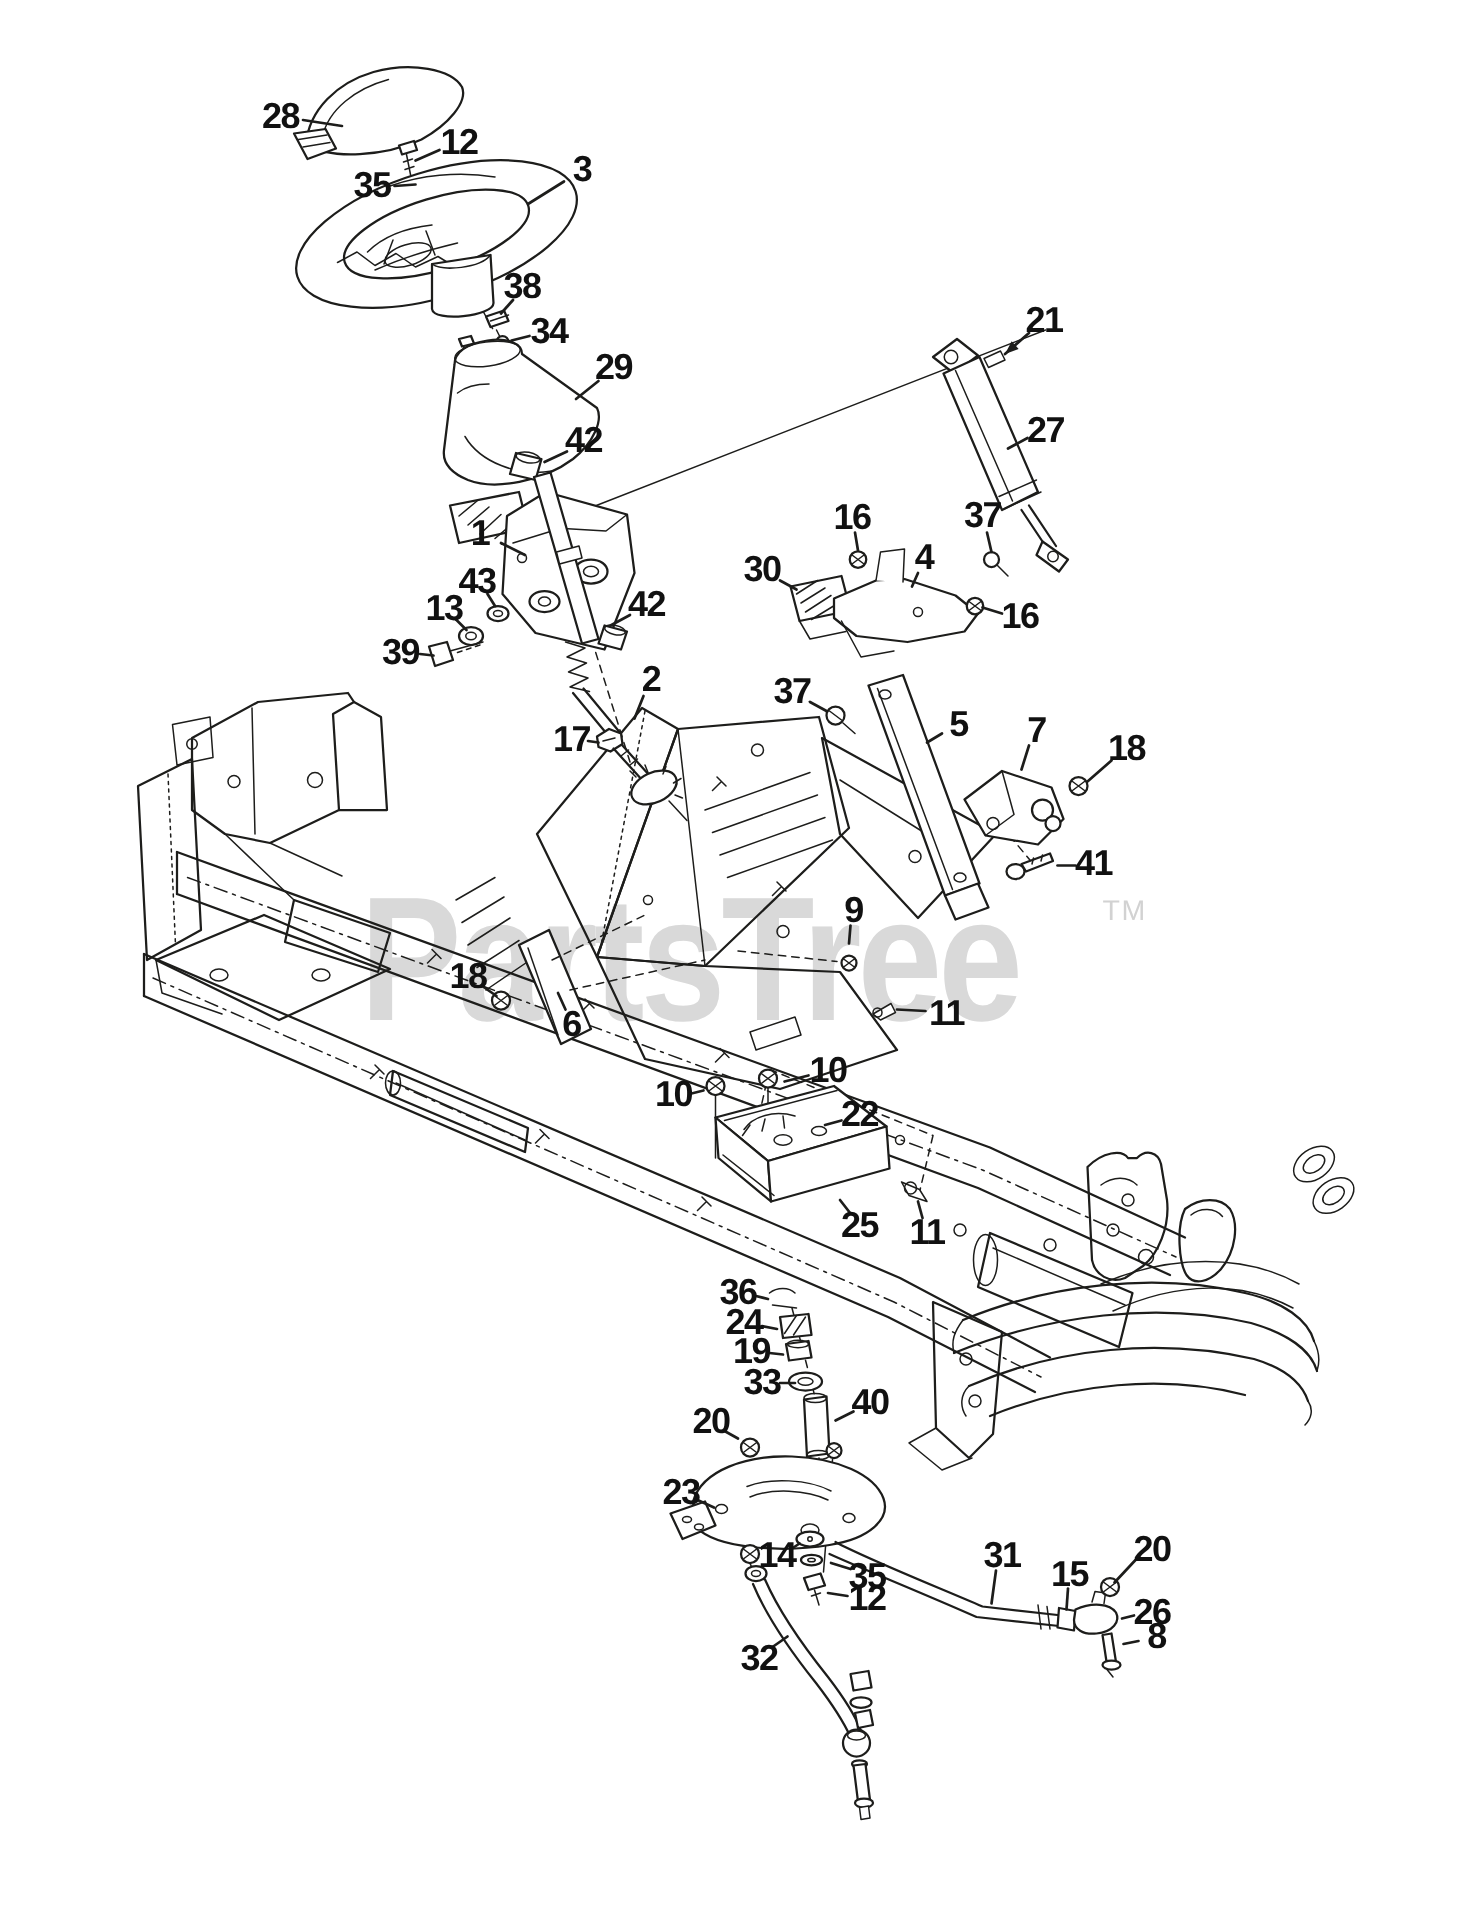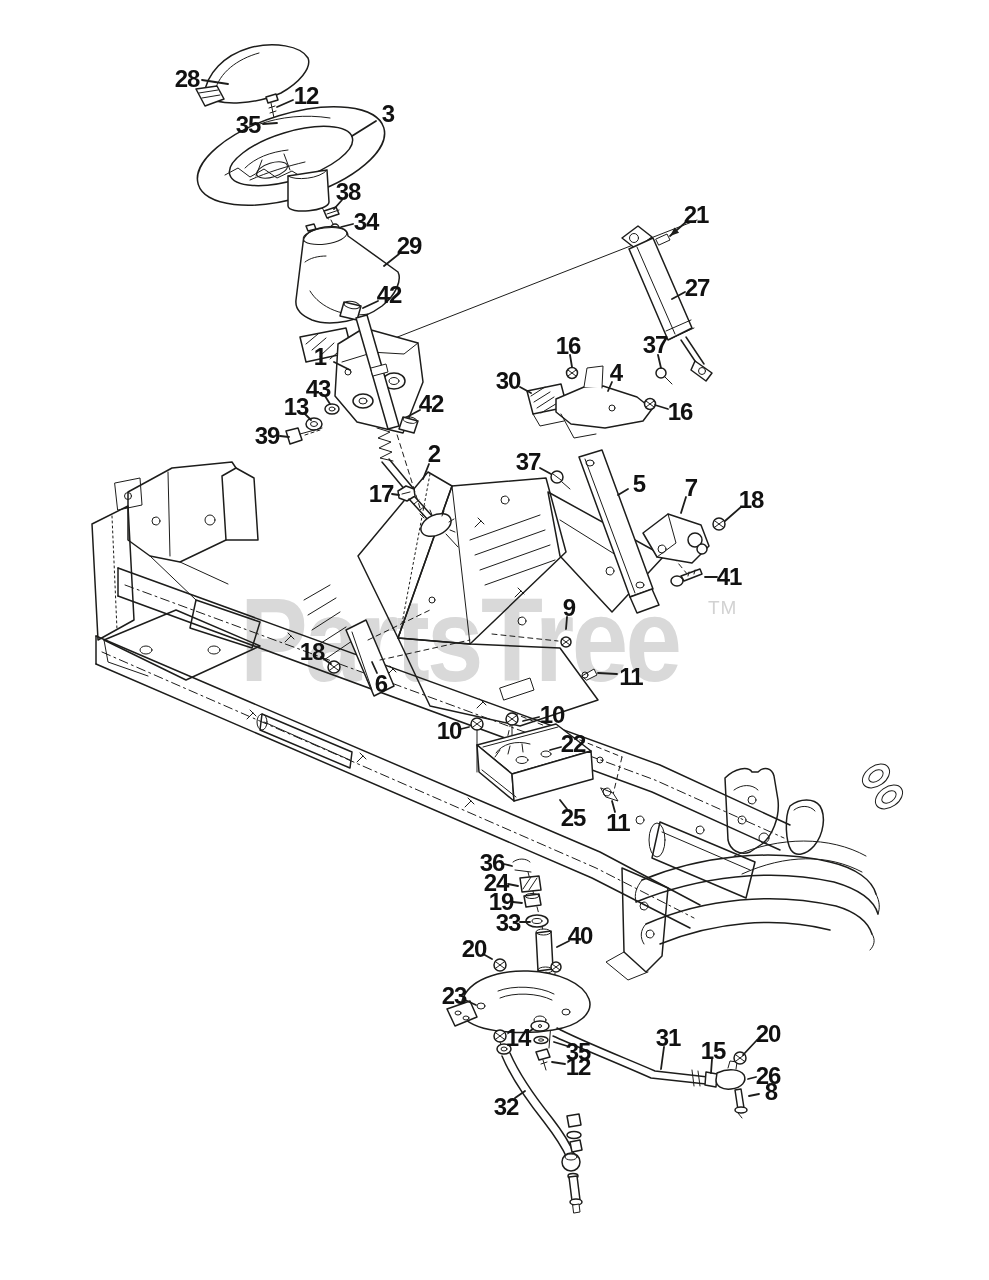--- a/index.html
+++ b/index.html
@@ -1,21 +1,21 @@
 <!DOCTYPE html>
 <html><head>
 <meta charset="utf-8">
 <style>
   html,body{margin:0;padding:0;background:#ffffff;}
   .stage{position:relative;width:989px;height:1280px;background:#fff;overflow:hidden;
          font-family:"Liberation Sans",sans-serif;}
   .watermark{position:absolute;left:240px;top:572px;font-size:118px;font-weight:700;
              color:#d9d9d9;letter-spacing:-3px;white-space:nowrap;
              transform:scaleX(.86);transform-origin:left top;user-select:none;}
-  .watermark-tm{position:absolute;left:708px;top:597px;font-size:19px;font-weight:400;
+  .watermark-tm{position:absolute;left:735px;top:597px;font-size:19px;font-weight:400;
              color:#d2d2d2;letter-spacing:1px;user-select:none;}
   svg.layer{position:absolute;left:0;top:0;}
   
   #art *{stroke:#1d1d1b;fill:none;stroke-width:1.5;stroke-linecap:round;stroke-linejoin:round;}
   #art .wf{fill:#ffffff;}
   #art .thin{stroke-width:1;}
   #art .dash{stroke-dasharray:5 4;stroke-width:1;}
   #art .dot{stroke-dasharray:2 3;stroke-width:1;}
   #art .cl{stroke-dasharray:9 4 2 4;stroke-width:1;}
   #callouts text{font-family:"Liberation Sans",sans-serif;font-weight:700;font-size:24px;

